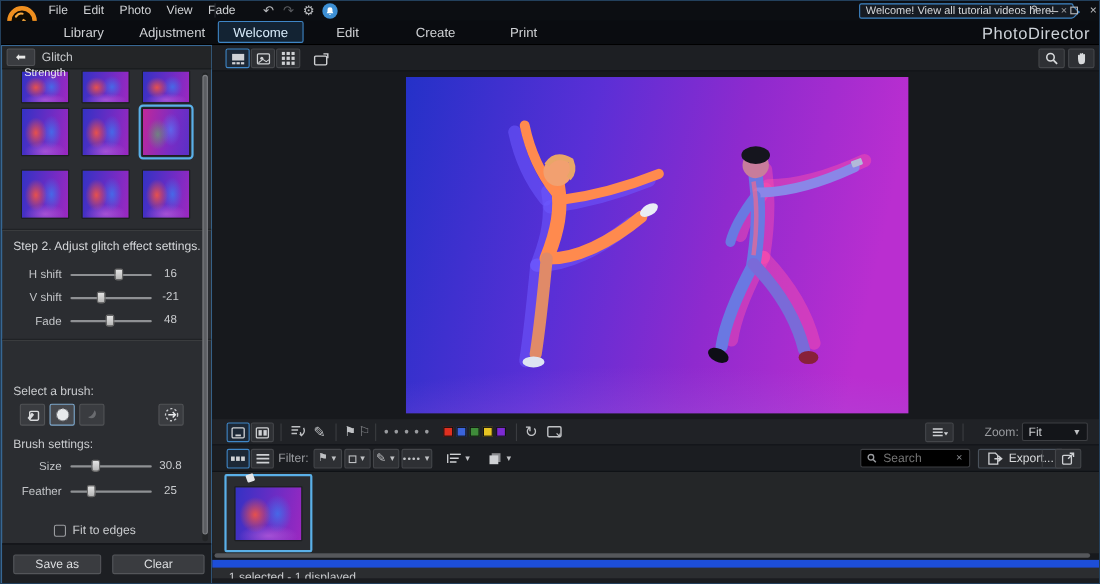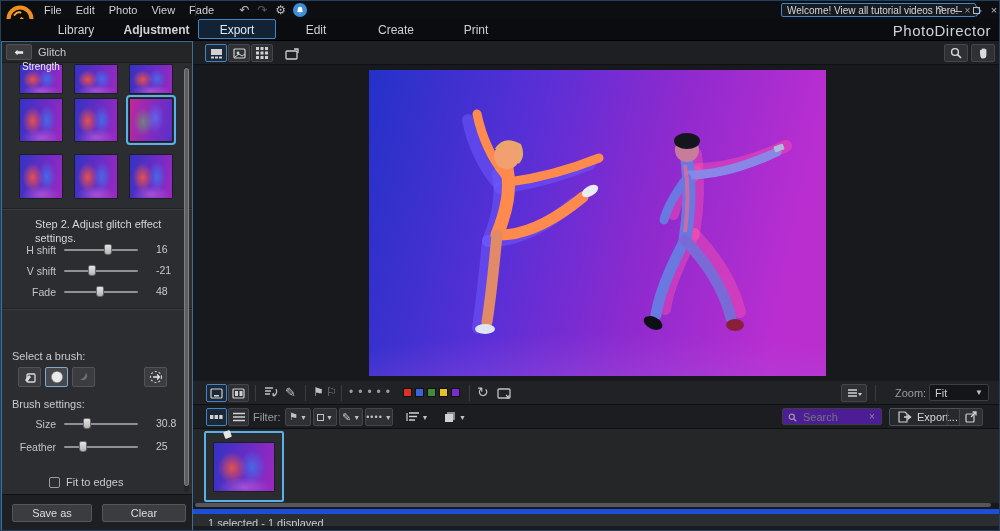--- a/index.html
+++ b/index.html
@@ -28,44 +28,44 @@
     radial-gradient(ellipse 30% 50% at 64% 50%, rgba(66,110,235,.9), rgba(66,110,235,0) 72%),
     radial-gradient(ellipse 60% 28% at 50% 92%, rgba(219,118,231,.5), rgba(219,118,231,0) 75%),
     linear-gradient(100deg,#3332c4,#6c2cc4 55%,#9c28c0);
     border:1px solid #1c1e22;border-radius:1px;}
   .thumb.pink{background:
     radial-gradient(ellipse 34% 48% at 32% 55%, rgba(80,200,90,.55), rgba(80,200,90,0) 70%),
     radial-gradient(ellipse 30% 50% at 60% 45%, rgba(90,110,240,.85), rgba(90,110,240,0) 72%),
     linear-gradient(100deg,#c0289a,#7a2cc4 60%,#5a30c8);}
   .thumb.sel{outline:2px solid #5ab0e8;outline-offset:1px;}
   .divider{height:1px;background:#202224;width:190px;box-shadow:0 1px 0 #3a3c3e;}
-  .step-title{color:#d4d6d9;font-size:11px;line-height:14px;margin-left:23px;}
+  .step-title{color:#d4d6d9;font-size:11px;line-height:14px;}
   .srow-label{color:#c3c5c8;font-size:10.5px;text-align:right;width:46px;display:inline-block;}
   .strack{position:absolute;left:62px;top:6px;width:74px;height:2px;background:#8f9194;border-radius:1px;}
   .shandle{position:absolute;top:-5px;width:8px;height:11px;background:linear-gradient(#e5e5e5,#b5b5b5);border:1px solid #6a6a6a;border-radius:2px 2px 3px 3px;}
-  .sval{position:absolute;left:142px;top:0;width:22px;text-align:left;color:#c9cbce;font-size:10.5px;margin-left:12px;}
+  .sval{position:absolute;left:142px;top:0;width:22px;text-align:center;color:#c9cbce;font-size:10.5px;}
   .brush-btn{width:23px;height:20px;background:#3a3c40;border:1px solid #515356;border-radius:2px;display:flex;align-items:center;justify-content:center;}
   .brush-btn.on{background:#46484d;border-color:#7ea8cc;}
   .checkbox{width:11px;height:11px;border:1px solid #9a9ca0;border-radius:2px;background:#2b2d31;}
   .panel-btn{height:18px;background:#3a3c40;border:1px solid #54565a;border-radius:2px;color:#dcdee0;font-size:11px;text-align:center;line-height:16px;}
   #panel-scroll{left:182px;top:24px;width:5px;height:426px;background:#232527;border-radius:3px;}
   #panel-scroll-thumb{position:absolute;left:0;top:2px;width:5px;height:418px;background:#5c5e62;border:1px solid #7e8084;border-radius:3px;}
   
   #main{left:192px;top:40px;width:808px;height:491px;background:#17191d;}
   .toolbar{background:#1d1f23;border-bottom:1px solid #0e1014;}
   .tbtn{height:18px;background:#2e3034;border:1px solid #44464a;border-radius:2px;display:flex;align-items:center;justify-content:center;color:#c6c8cb;font-size:11px;}
   .tbtn.sel{border-color:#3f86c6;background:#1c2836;}
   .vsep{width:1px;height:16px;background:#3a3c40;}
   .chip{width:9px;height:9px;display:inline-block;border:1px solid #111;}
   .glyph{color:#bfc1c4;font-size:12px;line-height:1;}
-  #search-box{display:flex;align-items:center;gap:4px;background:#4c1d95;border:1px solid #3c3e42;border-radius:2px;height:17px;padding:0 5px;}
+  #search-box{display:flex;align-items:center;gap:4px;background:#000000;border:1px solid #3c3e42;border-radius:2px;height:17px;padding:0 5px;}
   #search-input{background:transparent;border:0;outline:0;color:#c8cacd;font-size:11px;width:64px;}
   #export-btn{display:flex;align-items:center;gap:5px;background:#26282c;border:1px solid #4a525c;border-radius:2px;height:18px;padding:0 8px;color:#d6d8da;font-size:11px;}
   #film-thumb{left:11px;top:390px;width:80px;height:71px;background:#2a2c30;border:2px solid #5ab0e8;border-radius:2px;}
-  #statusbar{left:0;top:468px;width:808px;height:17px;background:#2b2d30;border-top:5px solid #1d4ed8;}
+  #statusbar{left:0;top:468px;width:808px;height:17px;background:#2b2d30;border-top:7px solid #1d4ed8;}
   #hscroll{left:2px;top:462px;width:796px;height:4px;background:#55575b;border-radius:2px;}
   #bottomstrip{left:0;top:485px;width:808px;height:6px;background:#1a1c20;}
   
   #photo{left:176px;top:29px;width:457px;height:306px;}
 </style>
 </head>
 <body>
 
 <div id="win">
 
@@ -101,22 +101,22 @@
   <div class="abs" style="left:4px;top:3px;width:30px;height:30px;">
     <svg width="30" height="30" viewBox="0 0 30 30">
       <circle cx="15" cy="15" r="11.5" fill="#100c04" stroke="#ef8f1f" stroke-width="4"></circle>
       <path d="M9.5 11 q2.5 -3.5 6 -2.5" stroke="#f6a93f" stroke-width="2" fill="none" stroke-linecap="round"></path>
       <path d="M16 13 q5 1.5 3 7.5 q-4 1.5 -6 -2 z" fill="#f6a93f"></path>
     </svg>
   </div>
 
   <div class="abs" id="tabrow">
     <div class="abs tab" style="left:40px;top:1px;width:70px;">Library</div>
-    <div class="abs tab" style="left:118px;top:1px;width:75px;font-weight:bold;">Adjustment</div>
-    <div class="abs tab active" style="left:197px;top:0;width:78px;height:20px;">Export</div>
+    <div class="abs tab" style="left:118px;top:1px;width:75px;">Adjustment</div>
+    <div class="abs tab active" style="left:197px;top:0;width:78px;height:20px;">Welcome</div>
     <div class="abs tab" style="left:285px;top:1px;width:60px;">Edit</div>
     <div class="abs tab" style="left:365px;top:1px;width:60px;">Create</div>
     <div class="abs tab" style="left:445px;top:1px;width:60px;">Print</div>
   </div>
   <div class="abs" id="app-title">PhotoDirector</div>
 
   <div class="abs" id="left-panel">
     <div class="abs" id="panel-header">
       <div class="abs back-btn">⬅</div>
       <span class="abs txt" style="left:36px;top:4px;">Glitch</span>

